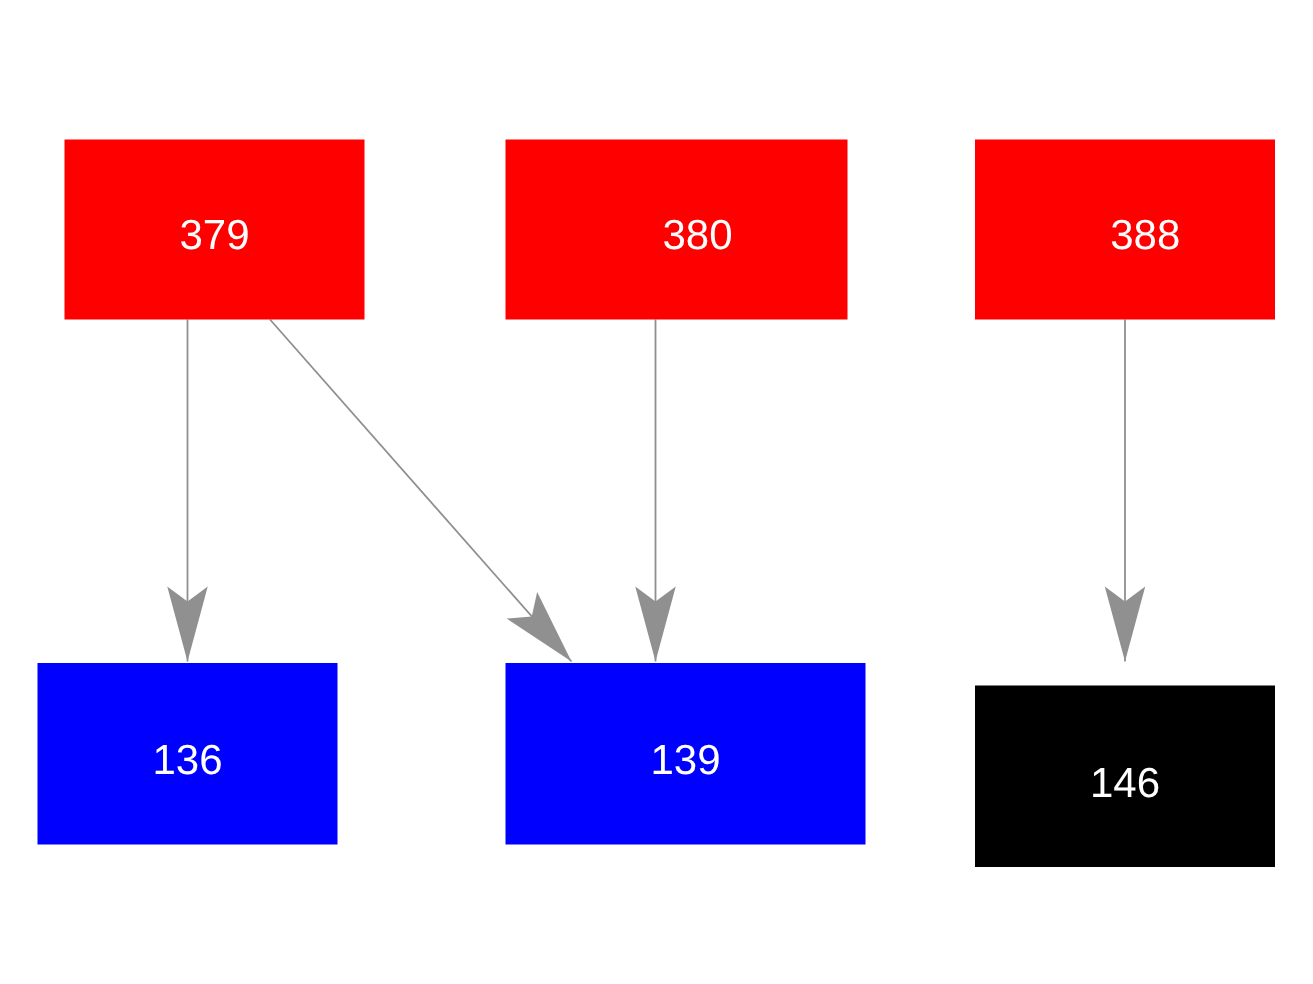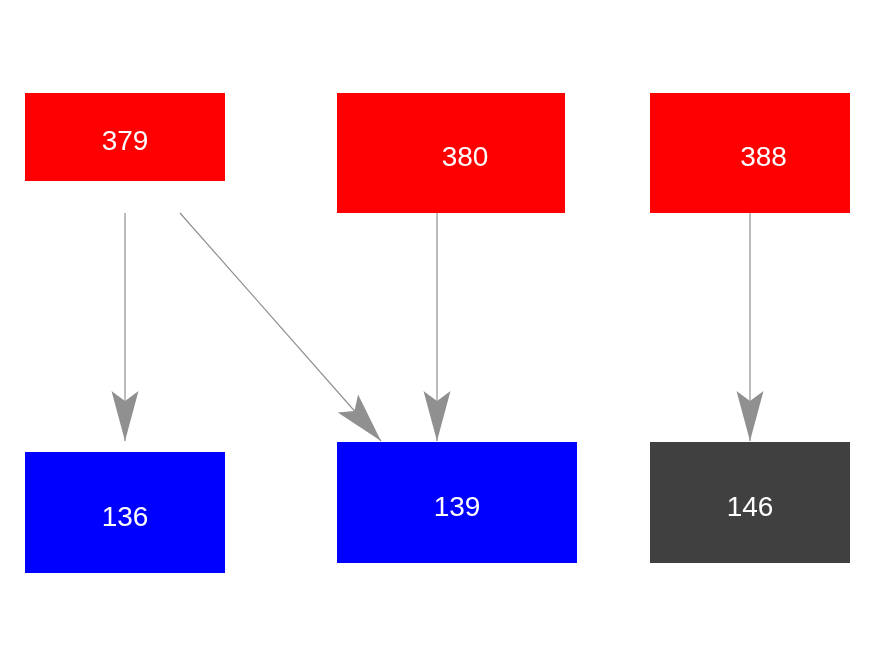--- a/index.html
+++ b/index.html
@@ -61,32 +61,32 @@
       <g>
         <line x1="437" y1="213" x2="437" y2="441" stroke="#8f8f8f" stroke-width="1.2"></line>
         <polygon points="423.5,391.0 437.0,401.0 450.5,391.0 437.0,441.0" fill="#909090"></polygon>
       </g>
       <g>
         <line x1="750" y1="213" x2="750" y2="441" stroke="#8f8f8f" stroke-width="1.2"></line>
         <polygon points="736.5,391.0 750.0,401.0 763.5,391.0 750.0,441.0" fill="#909090"></polygon>
       </g>
     </svg>
   <div id="nodes-layer">
-      <div class="node" style="left: 25px; top: 93px; width: 200px; height: 88px; background: rgb(255, 0, 0);">
+      <div class="node" style="left: 43px; top: 93px; width: 200px; height: 120px; background: rgb(255, 0, 0);">
         <span class="label" style="color: rgb(255, 255, 255);">379</span>
       </div>
       <div class="node" style="left: 337px; top: 93px; width: 200px; height: 120px; background: rgb(255, 0, 0); padding-left: 28px;">
         <span class="label" style="color: rgb(255, 255, 255);">380</span>
       </div>
       <div class="node" style="left: 650px; top: 93px; width: 200px; height: 120px; background: rgb(255, 0, 0);">
         <span class="label" style="color: rgb(255, 255, 255); margin-left: 27px;">388</span>
       </div>
-      <div class="node" style="left: 25px; top: 452px; width: 200px; height: 121px; background: rgb(0, 0, 255);">
+      <div class="node" style="left: 25px; top: 442px; width: 200px; height: 121px; background: rgb(0, 0, 255);">
         <span class="label" style="color: rgb(255, 255, 255);">136</span>
       </div>
       <div class="node" style="left: 337px; top: 442px; width: 240px; height: 121px; background: rgb(0, 0, 255);">
         <span class="label" style="color: rgb(255, 255, 255);">139</span>
       </div>
-      <div class="node" style="left: 650px; top: 442px; width: 200px; height: 121px; background: #404040;">
+      <div class="node" style="left: 650px; top: 457px; width: 200px; height: 121px; background: #000000;">
         <span class="label" style="color: rgb(255, 255, 255);">146</span>
       </div>
     </div>
 </div>
 
 </body></html>

